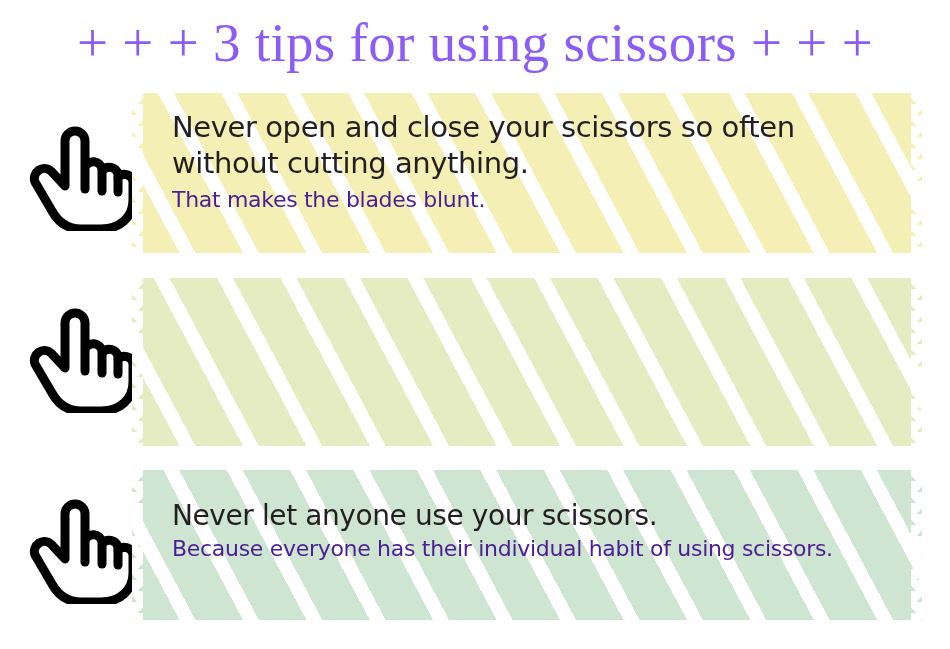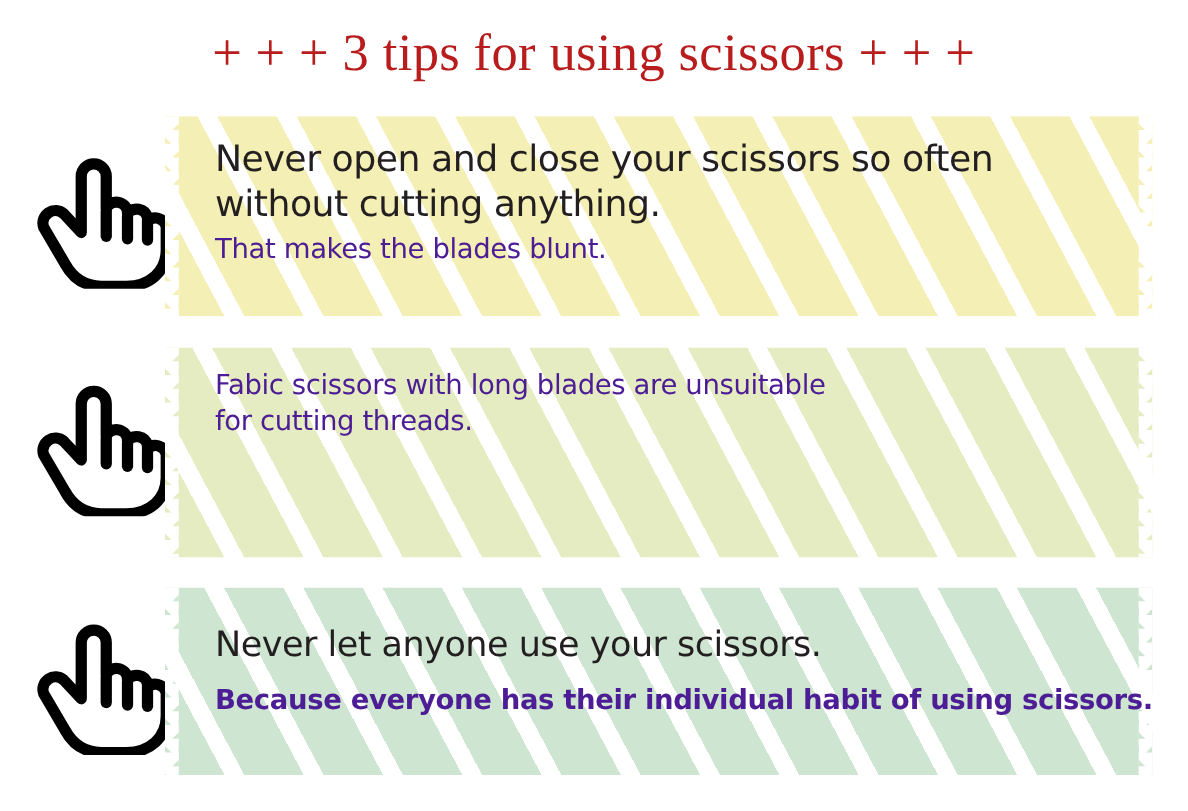--- a/index.html
+++ b/index.html
@@ -16,23 +16,23 @@
   }
 
   
   .title {
     position: absolute;
     top: 18px;
     left: 0;
     width: 950px;
     text-align: center;
     font-family: "Liberation Serif", "DejaVu Serif", serif;
-    font-size: 42px;
+    font-size: 55px;
     line-height: 50px;
-    color: #b91c1c;
+    color: #8b5cf6;
     letter-spacing: 0.3px;
     white-space: nowrap;
   }
 
   
   .tip-row {
     position: absolute;
     left: 0;
     width: 950px;
   }
@@ -98,21 +98,21 @@
   .tip-sub {
     font-family: "DejaVu Sans", "Liberation Sans", sans-serif;
     font-size: 22px;
     line-height: 29px;
     color: #4c1d95;
     letter-spacing: -0.3px;
     white-space: pre-line;
     margin: 4px 0 0 0;
   }
   #tip-row-2 .tip-headline { font-size: 28px; }
-  #tip-row-2 .tip-sub { font-size: 22px; margin-top: 12px; font-weight: bold; }
+  #tip-row-2 .tip-sub { font-size: 22px; margin-top: 0; }
 </style>
 </head>
 <body>
 
 <div class="title">+ + + 3 tips for using scissors + + +</div>
 
 <div class="tip-row" id="tip-row-0">
 
   <div class="hand-icon">
     <svg viewBox="0 0 110 124" xmlns="http://www.w3.org/2000/svg">
@@ -177,22 +177,20 @@
     </svg>
   </div>
 
   <div class="band">
     <div class="band-stripes" style="background: repeating-linear-gradient(62deg, rgb(229, 236, 194) 0px, rgb(229, 236, 194) 42px, rgb(255, 255, 255) 42px, rgb(255, 255, 255) 56px);"></div>
     <div class="band-edge left" style="background: linear-gradient(-45deg, transparent 50%, rgb(255, 255, 255) 50%) 0px 0px / 11px 22px repeat-y, linear-gradient(45deg, transparent 50%, rgb(255, 255, 255) 50%) 0px 11px / 11px 22px repeat-y;"></div>
     <div class="band-edge right" style="background: linear-gradient(45deg, transparent 50%, rgb(255, 255, 255) 50%) 0px 0px / 11px 22px repeat-y, linear-gradient(-45deg, transparent 50%, rgb(255, 255, 255) 50%) 0px 11px / 11px 22px repeat-y;"></div>
   </div>
 
   <div class="tip-text">
-    <div class="tip-sub">Fabic scissors with long blades are unsuitable
-for cutting threads.</div>
   </div>
 </div>
 
 <div class="tip-row" id="tip-row-2">
 
   <div class="hand-icon">
     <svg viewBox="0 0 110 124" xmlns="http://www.w3.org/2000/svg">
       <path d="M38 34
                a10 10 0 0 1 20 0
                v26

